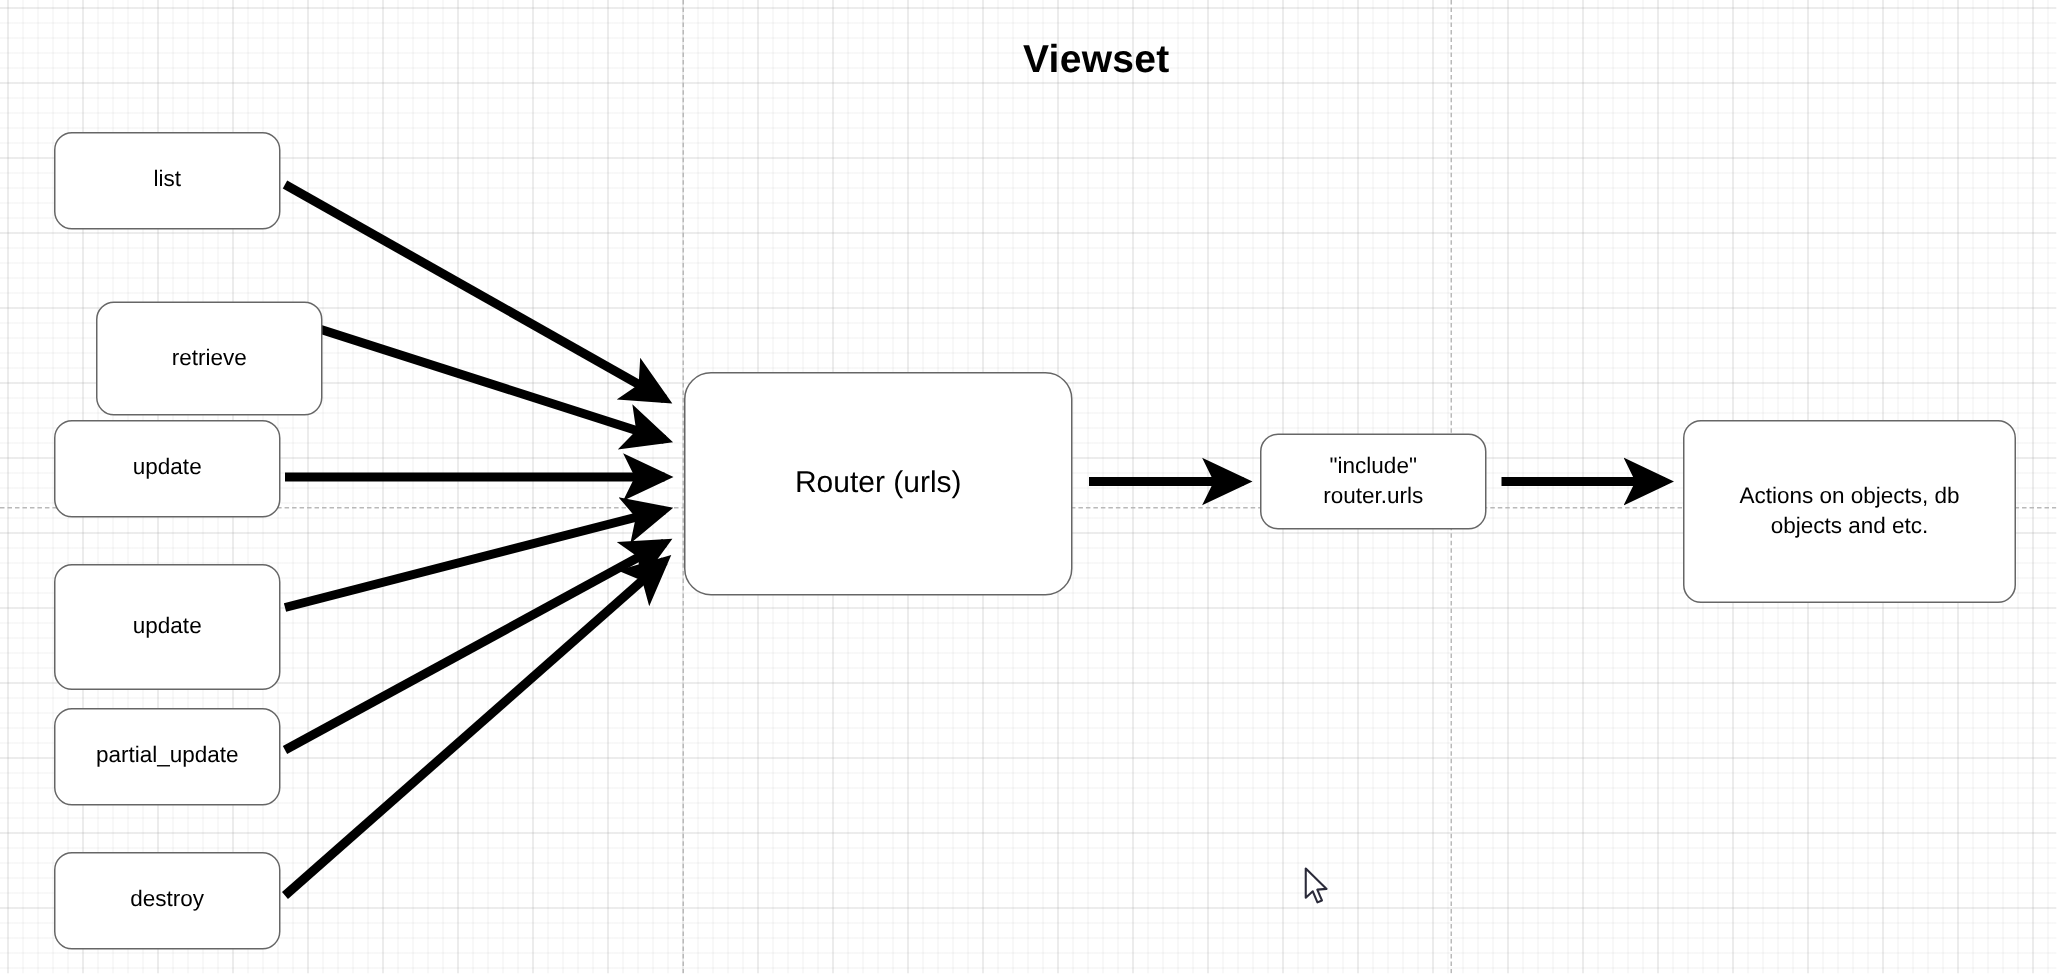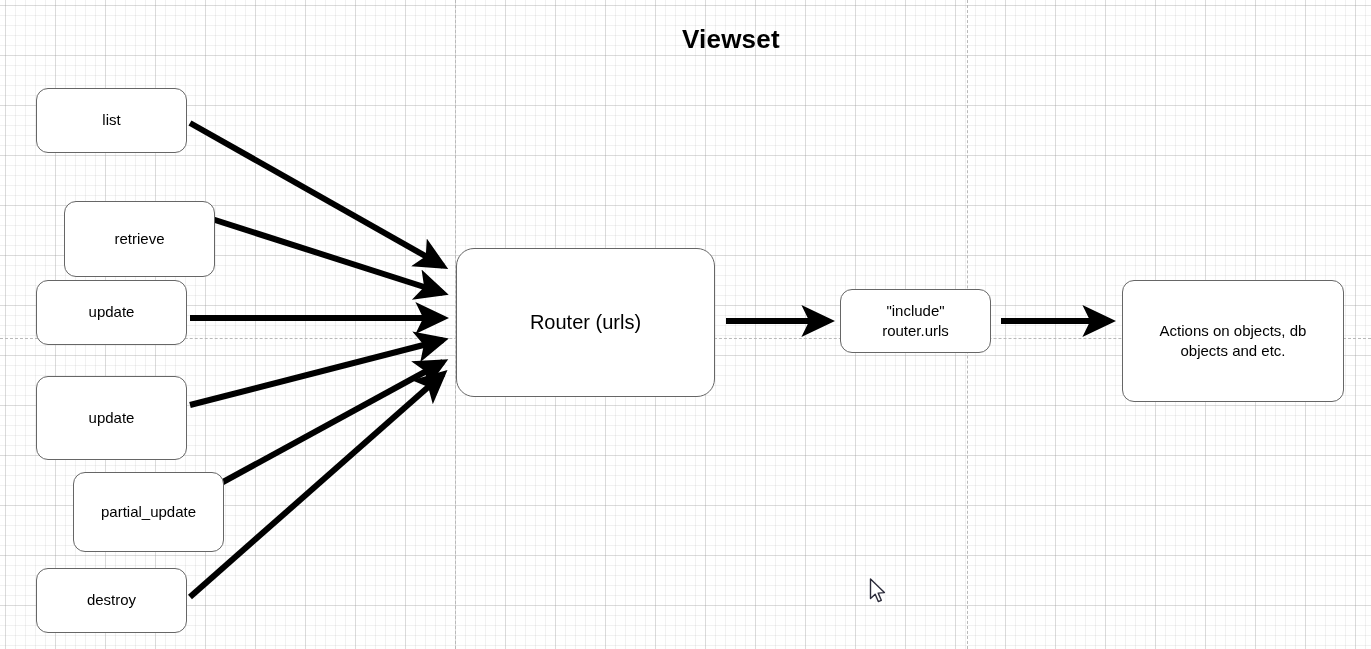--- a/index.html
+++ b/index.html
@@ -113,21 +113,21 @@
   </div>
   <div class="node" style="left:36px; top:201px; width:151px; height:76px;margin-left:28px;">
     <span>retrieve</span>
   </div>
   <div class="node" style="left:36px; top:280px; width:151px; height:65px;">
     <span>update</span>
   </div>
   <div class="node" style="left:36px; top:376px; width:151px; height:84px;">
     <span>update</span>
   </div>
-  <div class="node" style="left:36px; top:472px; width:151px; height:80px;margin-left:37px;">
+  <div class="node" style="left:36px; top:472px; width:151px; height:65px;">
     <span>partial_update</span>
   </div>
   <div class="node" style="left:36px; top:568px; width:151px; height:65px;">
     <span>destroy</span>
   </div>
 
   <div class="node big" style="left:456px; top:248px; width:259px; height:149px;">
     <span>Router (urls)</span>
   </div>
 

